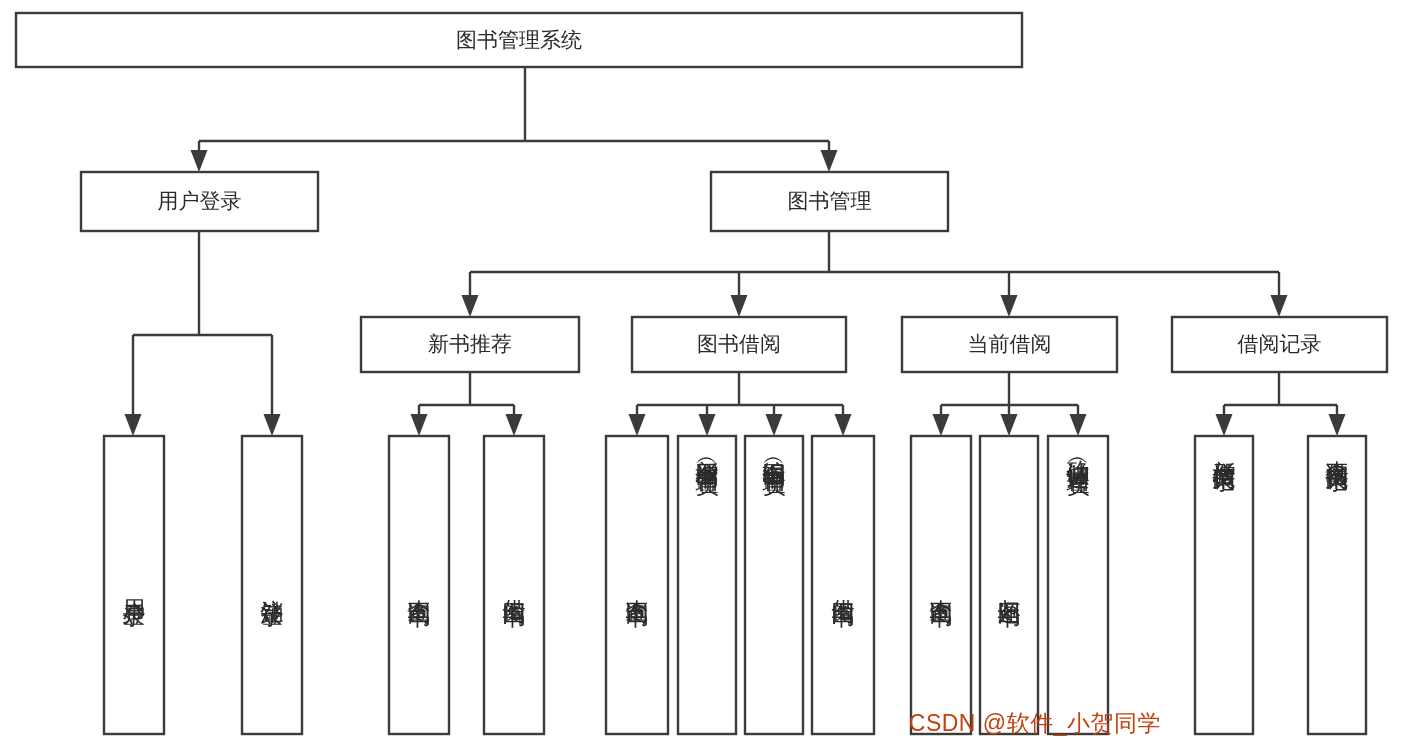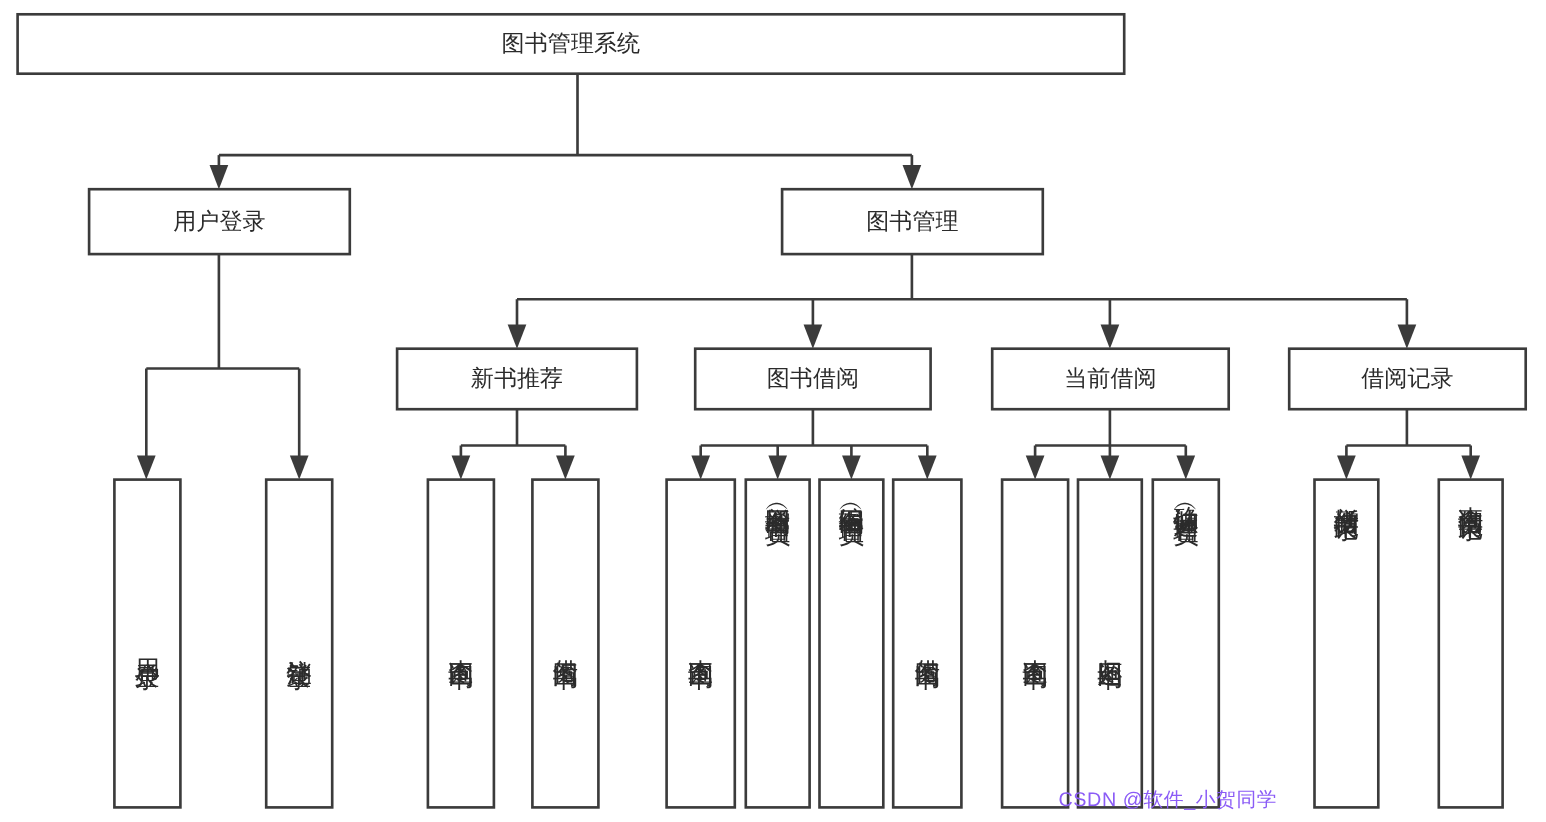--- a/index.html
+++ b/index.html
@@ -67,22 +67,22 @@
     letter-spacing: 2px;
     color: #2b2b2b;
     white-space: nowrap;
     text-align: center;
   }
   #watermark {
     position: absolute;
     right: 10px;
     bottom: 8px;
     font-family: "Liberation Sans", "DejaVu Sans", sans-serif;
-    font-size: 18px;
-    color: #8b5cf6;
+    font-size: 23px;
+    color: #c2410c;
     letter-spacing: 0.5px;
     white-space: nowrap;
   }
 </style>
 </head>
 <body>
 
 <div id="diagram-root">
 
   <svg id="tree-svg" viewBox="0 0 1405 747">

